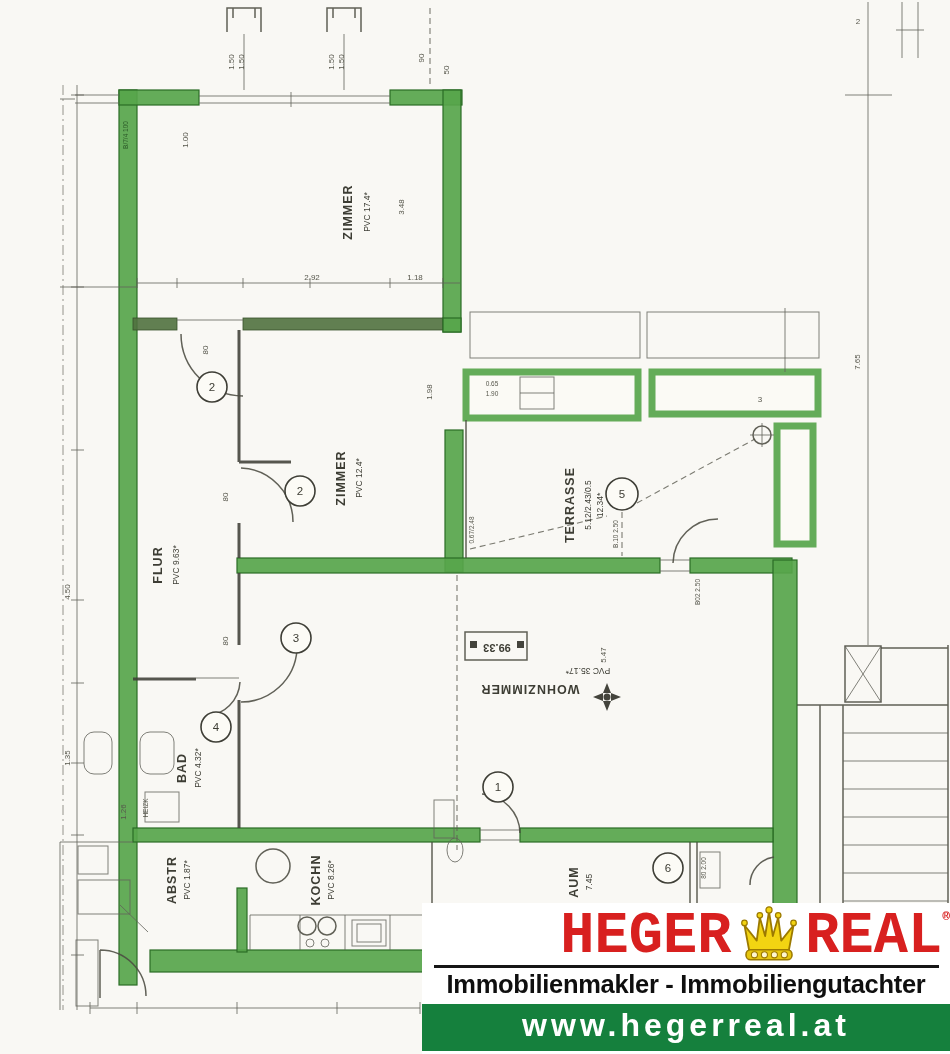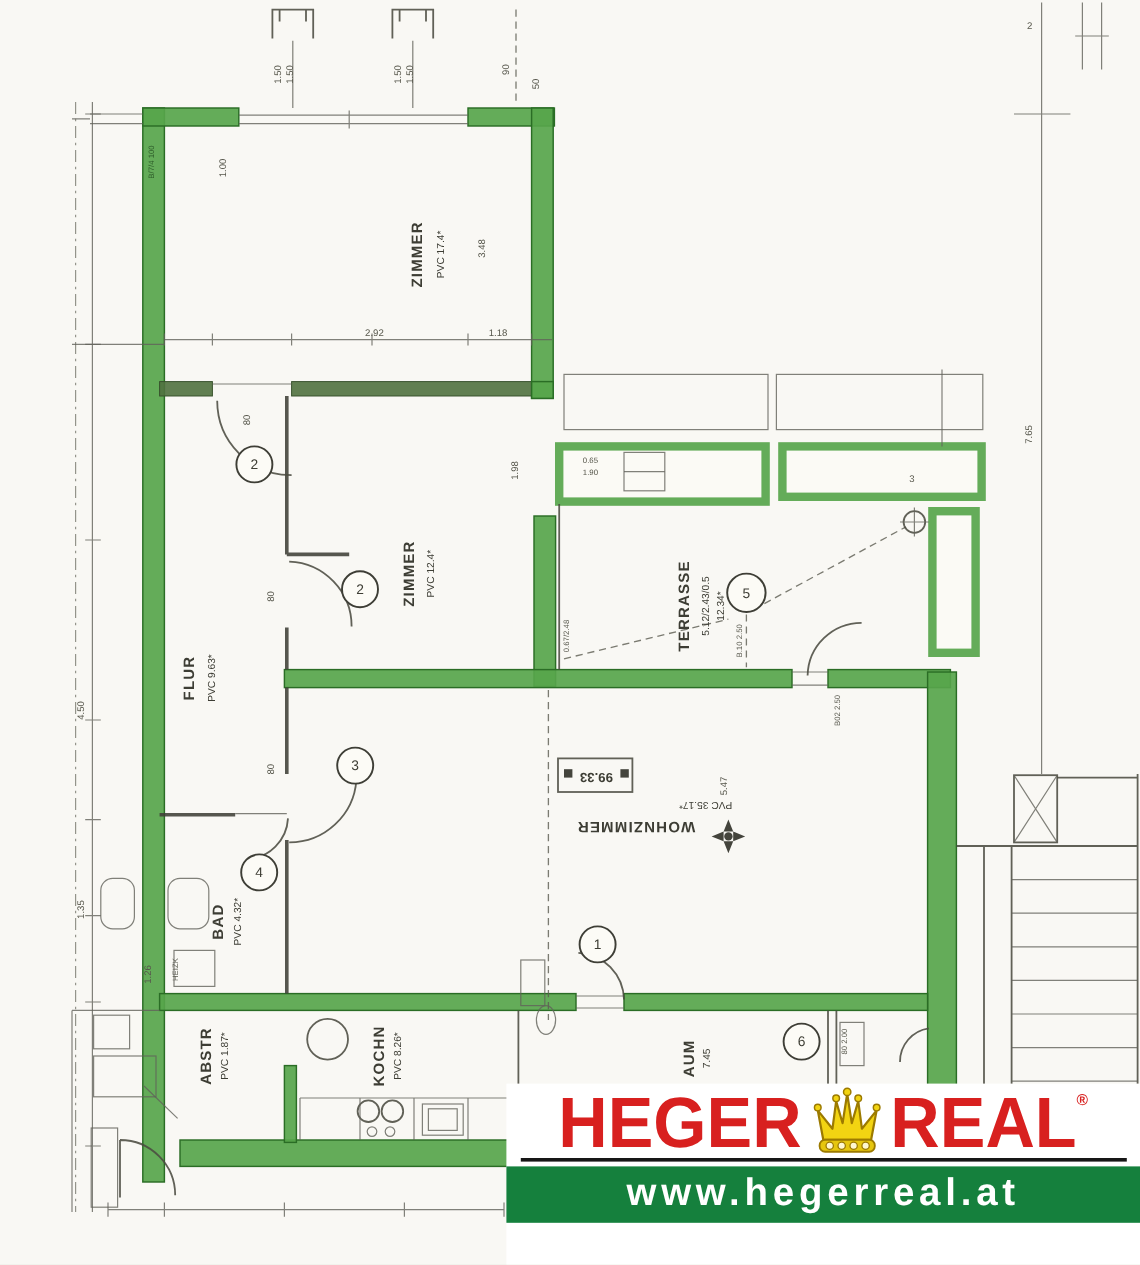--- a/index.html
+++ b/index.html
@@ -18,21 +18,21 @@
   .fillk{fill:#44443c;stroke:none;}
   .rn{font-size:12.5px;font-weight:bold;letter-spacing:1px;}
   .rd{font-size:8.5px;}
   .dm{font-size:8px;fill:#57574c;}
   .dn{font-size:11.5px;}
   .tiny{font-size:6.5px;fill:#57574c;}
   .note{font-size:6.5px;fill:#2c5a28;}
   
   .logo{position:absolute;left:422px;top:903px;width:528px;height:151px;background:#ffffff;
         display:flex;flex-direction:column;}
-  .brandrow{display:flex;align-items:flex-end;justify-content:center;height:62px;margin-top:-2px;}
+  .brandrow{display:flex;align-items:flex-end;justify-content:flex-end;height:62px;margin-top:-2px;font-family:Liberation Mono, monospace;}
   .brand{font-size:57px;font-weight:bold;color:#d8201f;line-height:.95;letter-spacing:0px;
          transform:scaleY(1.04);}
   .crown{width:92px;height:70px;margin:-10px -10px -4px -8px;position:relative;top:4px;}
   .reg{font-size:13px;font-weight:bold;color:#d8201f;align-self:flex-start;margin-top:8px;}
   .rule{border-top:3.5px solid #161616;width:505px;margin:2px auto 1px auto;}
   .tagline{font-size:25.5px;font-weight:bold;color:#0f0f0f;text-align:center;
            letter-spacing:-0.3px;line-height:1.25;white-space:nowrap;}
   .urlbar{margin-top:3px;background:#15803d;color:#ffffff;font-size:32px;font-weight:bold;
           text-align:center;letter-spacing:4px;padding:3px 0 7px 0;}
 </style>
@@ -245,16 +245,17 @@
       <rect x="30" y="56" width="60" height="13" rx="6" fill="#e6c60e" stroke="#9c7a00" stroke-width="2"></rect>
       <circle cx="41" cy="62.5" r="4" fill="#fff7cf" stroke="#9c7a00" stroke-width="1.4"></circle>
       <circle cx="54" cy="62.5" r="4" fill="#fff7cf" stroke="#9c7a00" stroke-width="1.4"></circle>
       <circle cx="67" cy="62.5" r="4" fill="#fff7cf" stroke="#9c7a00" stroke-width="1.4"></circle>
       <circle cx="80" cy="62.5" r="4" fill="#fff7cf" stroke="#9c7a00" stroke-width="1.4"></circle>
     </svg>
     <span class="brand">REAL</span>
     <span class="reg">®</span>
   </div>
   <div class="rule"></div>
+  <div class="tagline">Immobilienmakler - Immobiliengutachter</div>
   <div class="urlbar">www.hegerreal.at</div>
 </div>
 
 </div>
 
 </body></html>

